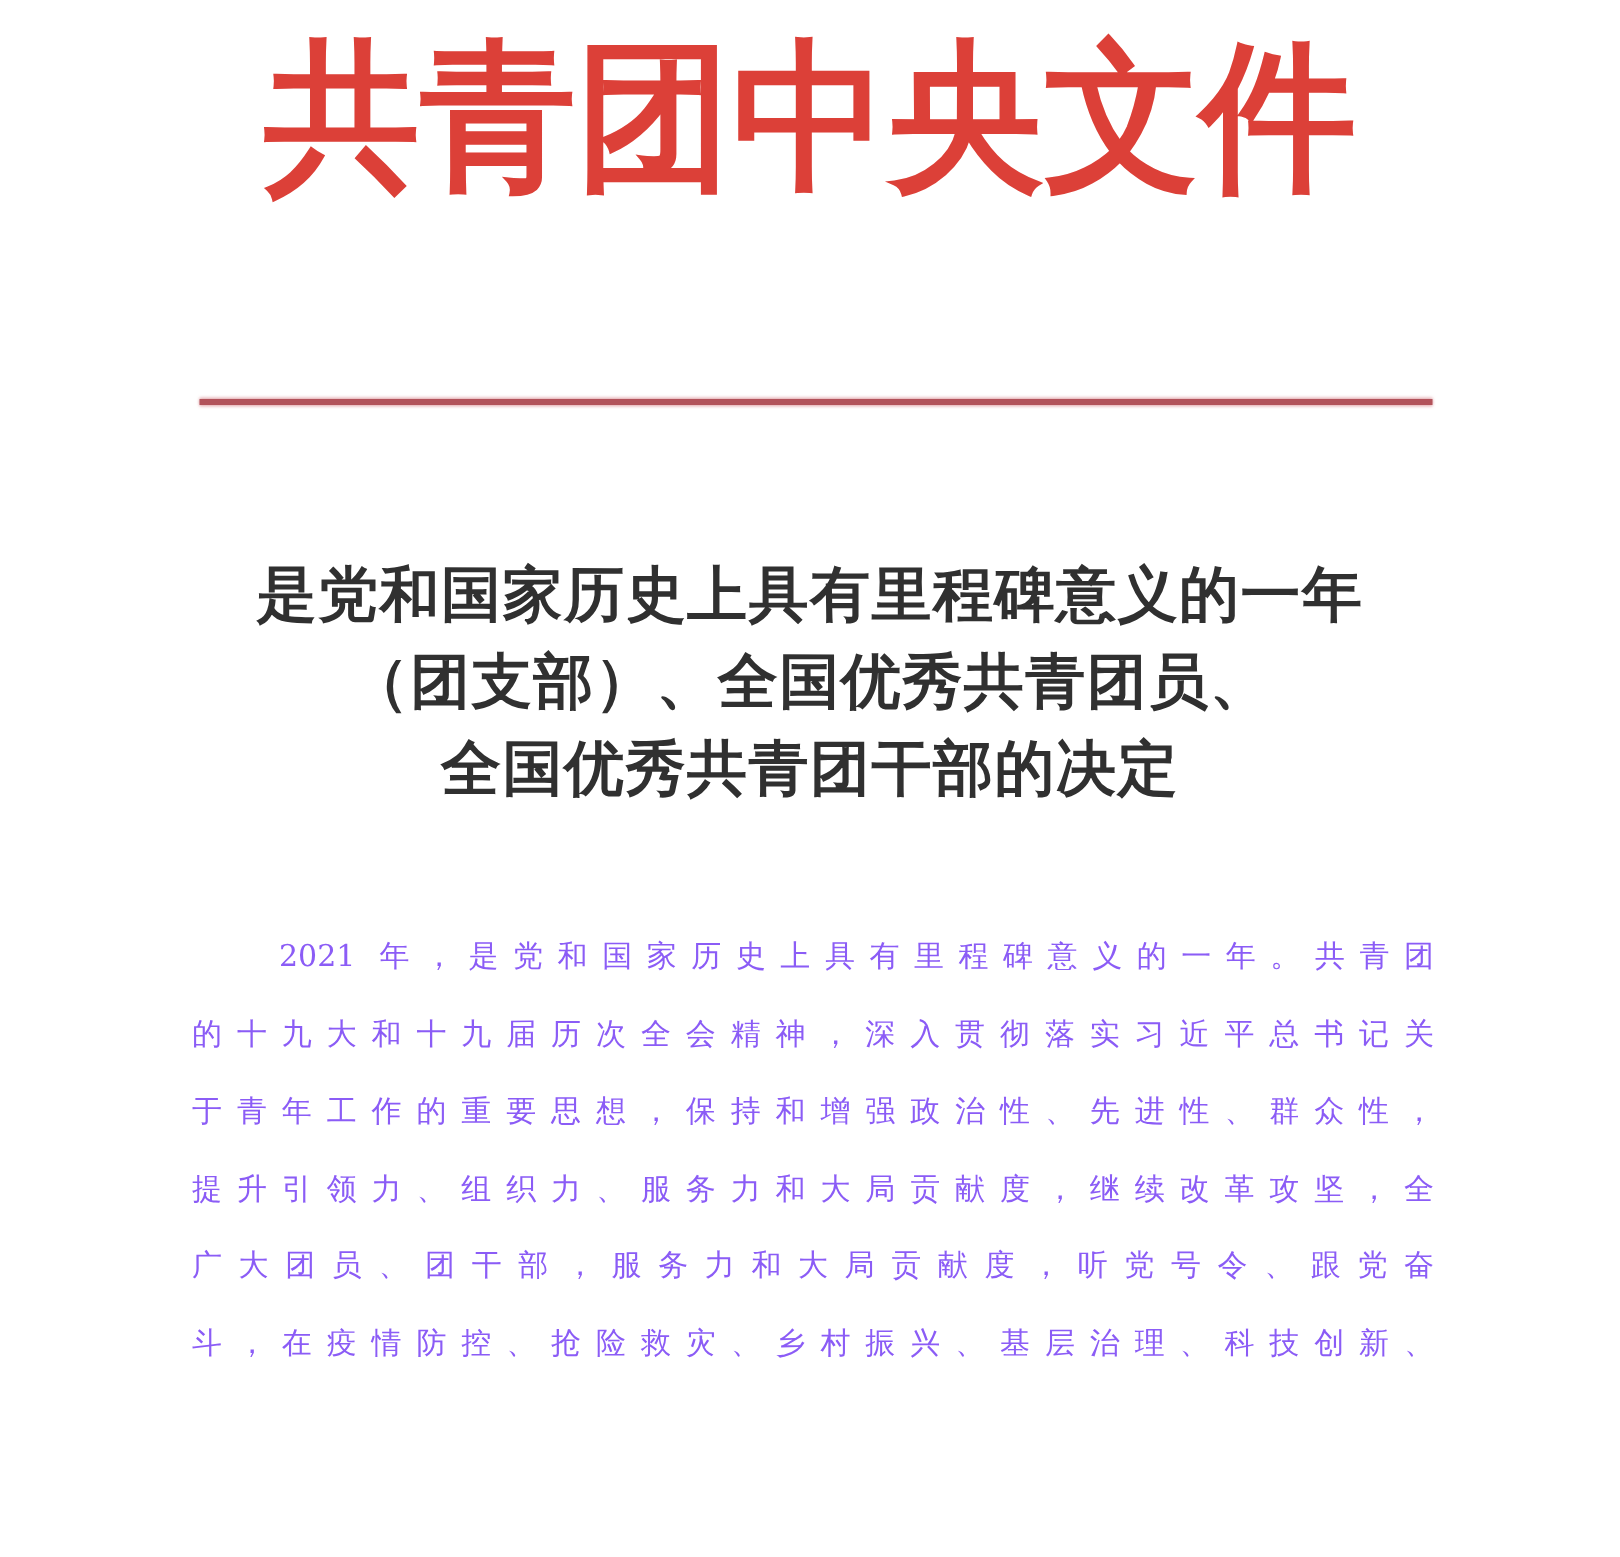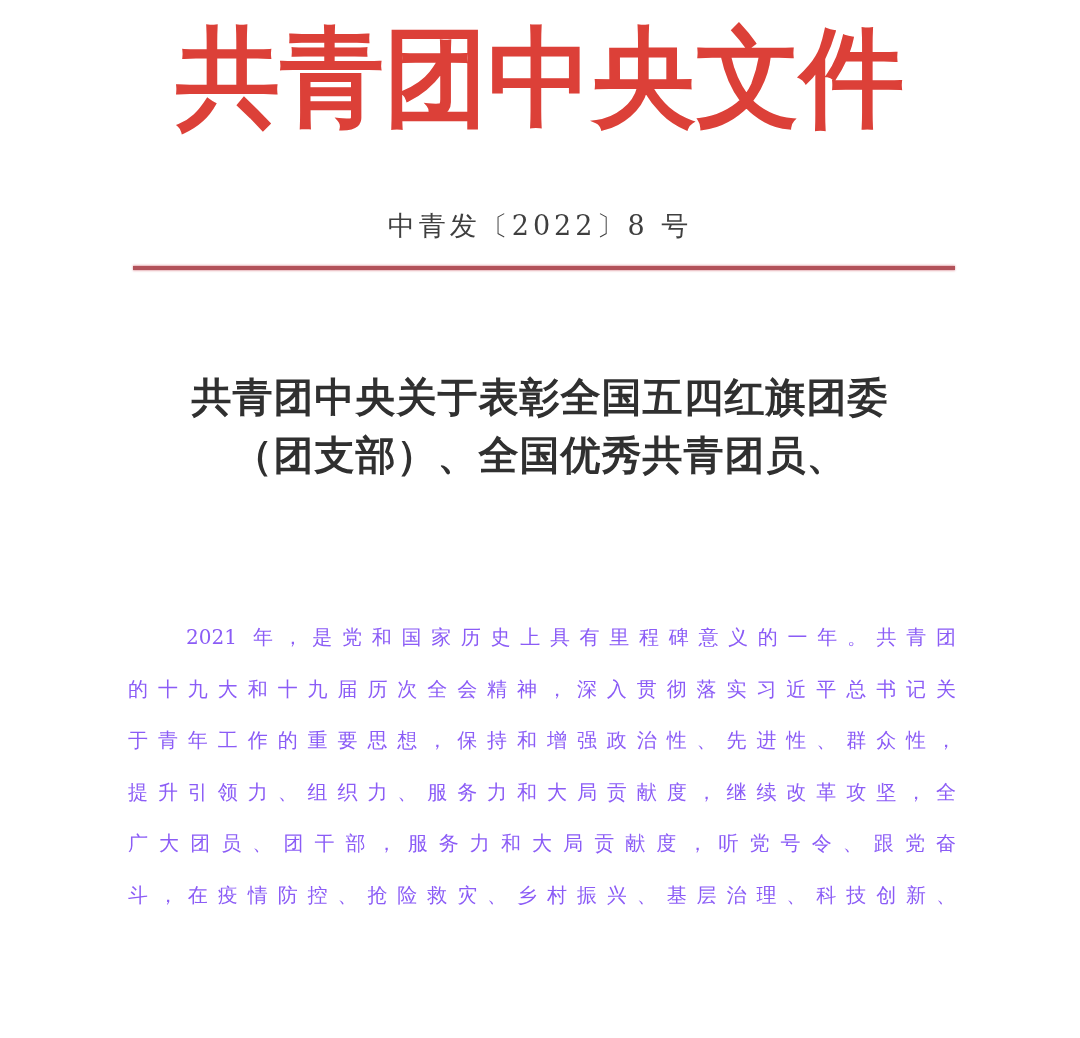--- a/index.html
+++ b/index.html
@@ -80,27 +80,27 @@
   }
   .body-line.indent { padding-left: 58px; }
 </style>
 </head>
 <body>
 
 <div class="page">
 
   <div class="masthead" style="color: rgb(220, 64, 56);">共青团中央文件</div>
 
-  <div class="doc-number">中青发〔2022〕8 号</div>
 
   <div class="red-divider" style="background: rgb(178, 82, 90);"></div>
 
   <div class="doc-title">
-    <div class="title-line">共青团中央关于表彰全国五四红旗团委</div>
+    <div class="title-line">是党和国家历史上具有里程碑意义的一年</div>
     <div class="title-line">（团支部）、全国优秀共青团员、</div>
+    <div class="title-line">全国优秀共青团干部的决定</div>
   </div>
 
   <div class="body-text">
     <div class="body-line indent">2021 年，是党和国家历史上具有里程碑意义的一年。共青团</div>
     <div class="body-line">的十九大和十九届历次全会精神，深入贯彻落实习近平总书记关</div>
     <div class="body-line">于青年工作的重要思想，保持和增强政治性、先进性、群众性，</div>
     <div class="body-line">提升引领力、组织力、服务力和大局贡献度，继续改革攻坚，全</div>
     <div class="body-line">广大团员、团干部，服务力和大局贡献度，听党号令、跟党奋</div>
     <div class="body-line">斗，在疫情防控、抢险救灾、乡村振兴、基层治理、科技创新、</div>
   </div>

